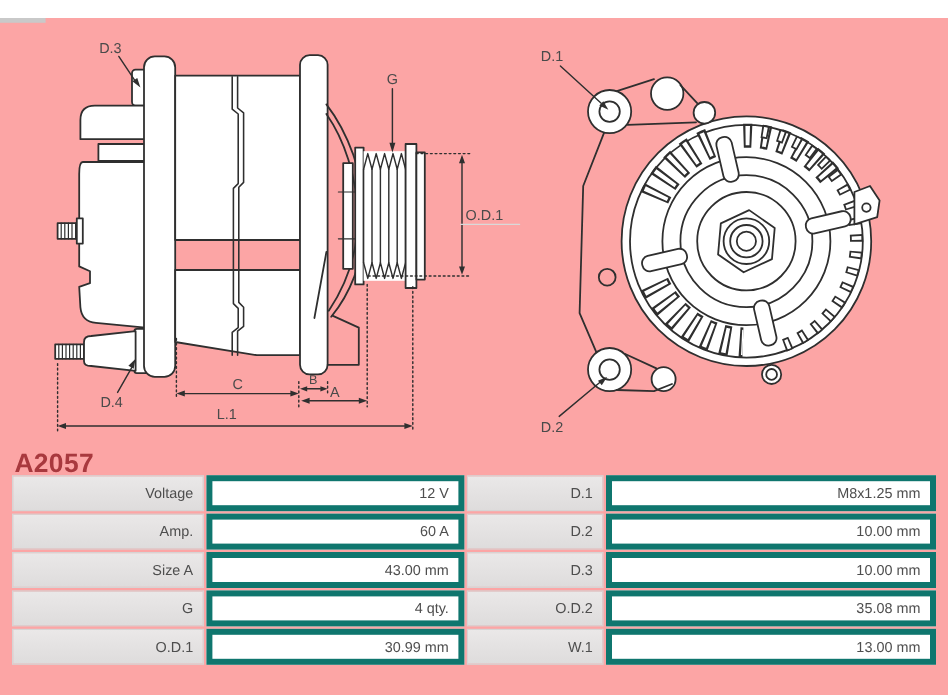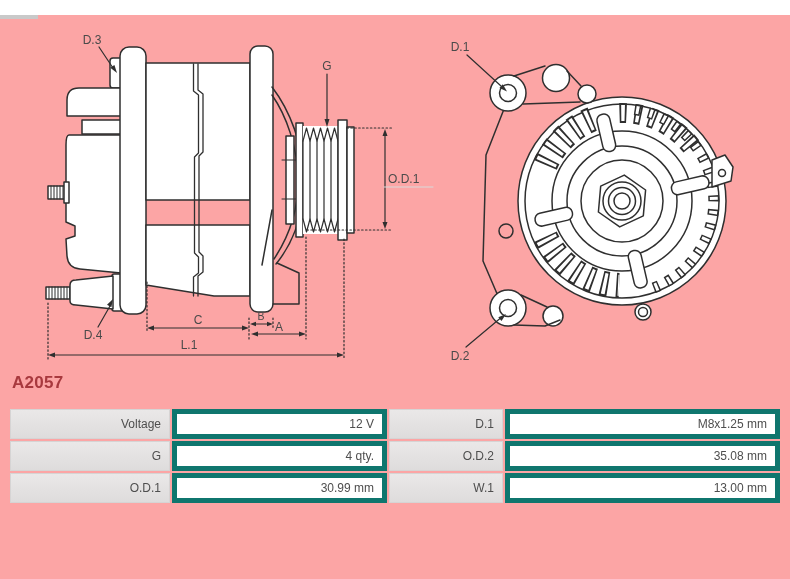--- a/index.html
+++ b/index.html
@@ -1,22 +1,22 @@
 <!DOCTYPE html>
 <html><head>
 <meta charset="utf-8">
 <style>
   html,body{margin:0;padding:0;background:#ffffff;}
   .screen{position:relative;width:790px;height:579px;background:#fca5a5;overflow:hidden;
           font-family:"Liberation Sans","DejaVu Sans",sans-serif;margin-top:15px;}
   .corner-sliver{position:absolute;left:0;top:0;width:38px;height:4px;background:#c9c9c9;}
   .drawing-svg{position:absolute;left:0;top:0;}
-  .part-number{position:absolute;left:12px;top:358px;font-size:17px;font-weight:600;
+  .part-number{position:absolute;left:12px;top:358px;font-size:22px;font-weight:600;
                color:#A8393E;letter-spacing:0.3px;}
-  .spec-wrap{position:absolute;left:8px;top:392px;width:774px;}
+  .spec-wrap{position:absolute;left:8px;top:379px;width:774px;}
   table.spec{width:100%;border-collapse:separate;border-spacing:2px;table-layout:fixed;}
   table.spec td{height:20px;line-height:20px;font-size:12px;color:#4e4e4e;
                 text-align:right;padding:0 8px 0 2px;overflow:hidden;white-space:nowrap;}
   td.lbl{background:linear-gradient(180deg,#eae8e8 0%,#dedcdc 100%);border:1px solid #d6d4d4;}
   td.val{background:#ffffff;border:5px solid #0f766e;}
   col.c1{width:160px;} col.c2{width:215px;} col.c3{width:114px;} col.c4{width:auto;}
   .bottom-band{position:absolute;left:0;top:572px;width:790px;height:7px;background:#e9e7e7;}
   .dim-label{font-size:12px;fill:#4a4a4a;}
   .dim-label-sm{font-size:10.5px;fill:#4a4a4a;}
 </style>
@@ -215,20 +215,32 @@
           <col class="c4">
         </colgroup>
       <tbody>
         <tr>
           <td class="lbl">Voltage</td>
           <td class="val">12 V</td>
           <td class="lbl">D.1</td>
           <td class="val">M8x1.25 mm</td>
         </tr>
         <tr>
+          <td class="lbl">Amp.</td>
+          <td class="val">60 A</td>
+          <td class="lbl">D.2</td>
+          <td class="val">10.00 mm</td>
+        </tr>
+        <tr>
+          <td class="lbl">Size A</td>
+          <td class="val">43.00 mm</td>
+          <td class="lbl">D.3</td>
+          <td class="val">10.00 mm</td>
+        </tr>
+        <tr>
           <td class="lbl">G</td>
           <td class="val">4 qty.</td>
           <td class="lbl">O.D.2</td>
           <td class="val">35.08 mm</td>
         </tr>
         <tr>
           <td class="lbl">O.D.1</td>
           <td class="val">30.99 mm</td>
           <td class="lbl">W.1</td>
           <td class="val">13.00 mm</td>

